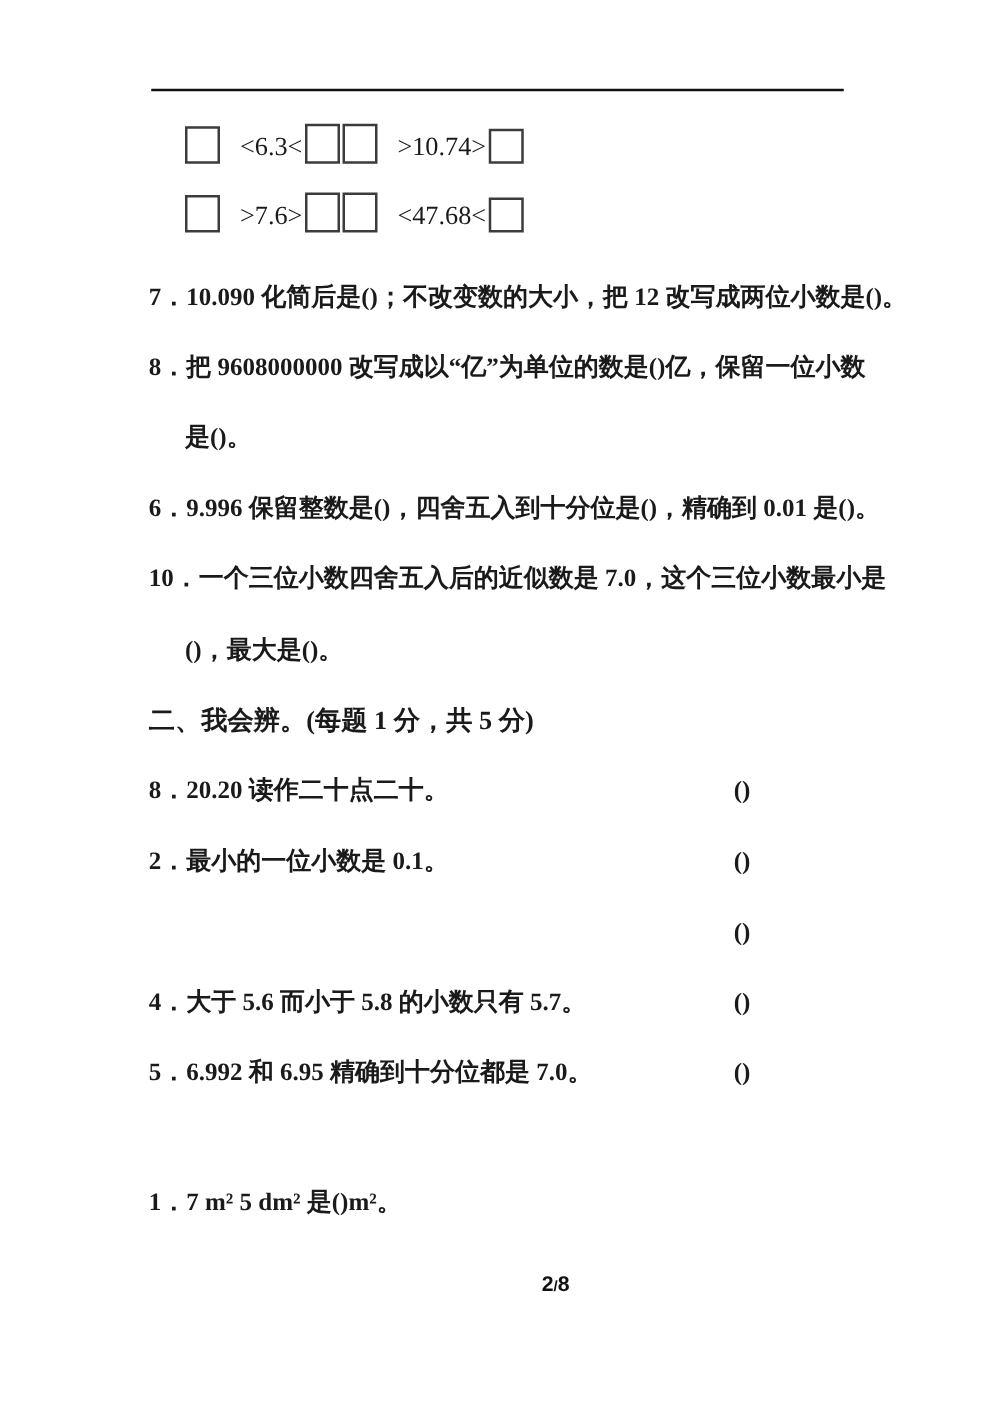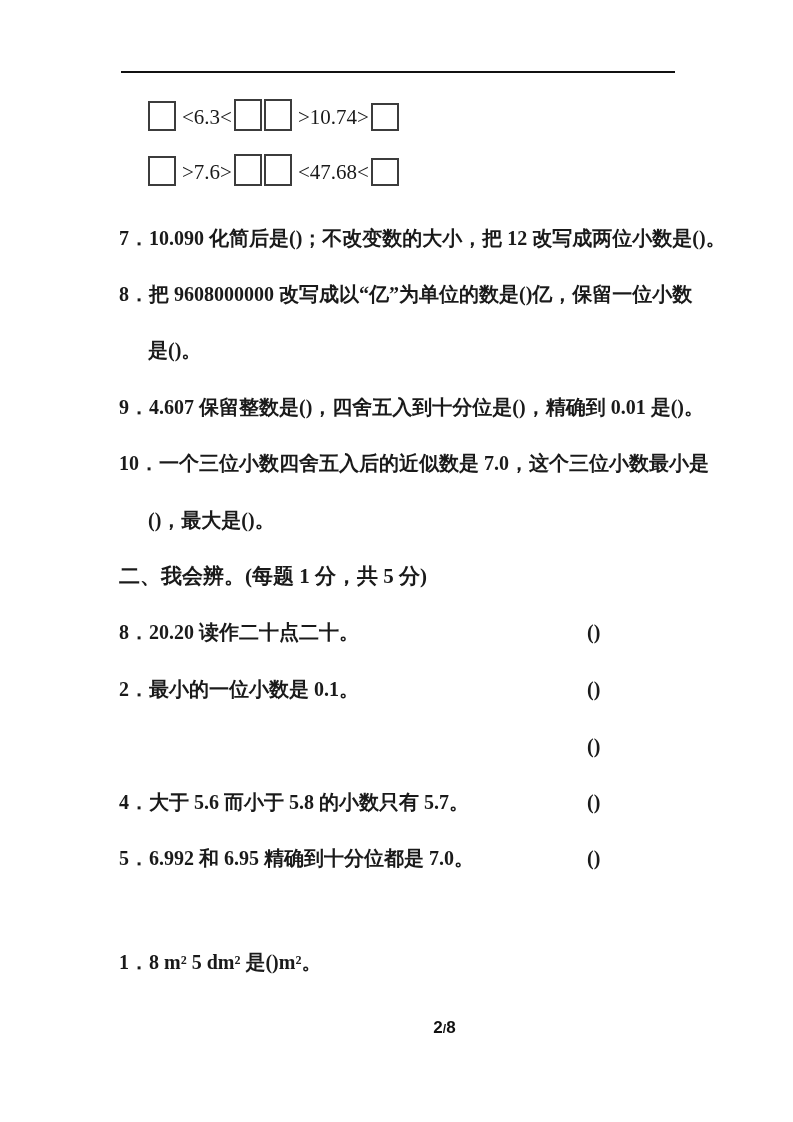--- a/index.html
+++ b/index.html
@@ -45,21 +45,21 @@
     border: 2px solid #3c3c3c;
     background: #ffffff;
   }
   .box.sm { height: 28px; }
   .pair { display: flex; align-items: flex-end; }
   .pair .box { height: 32px; }
   .pair .box + .box { margin-left: 2px; }
   .cmp .t {
     font-size: 21px;
     line-height: 21px;
-    padding: 0 2px 3px 6px;
+    padding: 0 2px 3px 16px;
   }
   .footer {
     position: absolute;
     top: 1014px;
     left: 0;
     width: 100%;
     text-align: center;
     font-family: "Liberation Sans", "DejaVu Sans", sans-serif;
     font-weight: bold;
     font-size: 17px;
@@ -94,21 +94,21 @@
       <div class="box"></div>
       <div class="box"></div>
     </div>
     <span class="t">&lt;47.68&lt;</span>
     <div class="box sm"></div>
   </div>
 
   <div class="line" style="top:224px">7．10.090 化简后是()；不改变数的大小，把 12 改写成两位小数是()。</div>
   <div class="line" style="top:280px">8．把 9608000000 改写成以“亿”为单位的数是()亿，保留一位小数</div>
   <div class="line indent" style="top:336px">是()。</div>
-  <div class="line" style="top:393px">9．4.607 保留整数是()，四舍五入到十分位是()，精确到 0.01 是()。</div>
+  <div class="line" style="top:393px">6．9.996 保留整数是()，四舍五入到十分位是()，精确到 0.01 是()。</div>
   <div class="line" style="top:449px">10．一个三位小数四舍五入后的近似数是 7.0，这个三位小数最小是</div>
   <div class="line indent" style="top:506px">()，最大是()。</div>
 
   <div class="line heading" style="top:562px">二、我会辨。(每题 1 分，共 5 分)</div>
 
   <div class="line tf-row" style="top:618px">
     <span>8．20.20 读作二十点二十。</span>
     <span class="tf-ans">()</span>
   </div>
   <div class="line tf-row" style="top:675px">
@@ -120,19 +120,19 @@
   </div>
   <div class="line tf-row" style="top:788px">
     <span>4．大于 5.6 而小于 5.8 的小数只有 5.7。</span>
     <span class="tf-ans">()</span>
   </div>
   <div class="line tf-row" style="top:844px">
     <span>5．6.992 和 6.95 精确到十分位都是 7.0。</span>
     <span class="tf-ans">()</span>
   </div>
 
-  <div class="line" style="top:948px">1．8 m² 5 dm² 是()m²。</div>
+  <div class="line" style="top:948px">1．7 m² 5 dm² 是()m²。</div>
 
   <div class="footer">
     <span>2</span><span class="sep">/</span><span>8</span>
   </div>
 
 </div>
 
 </body></html>

